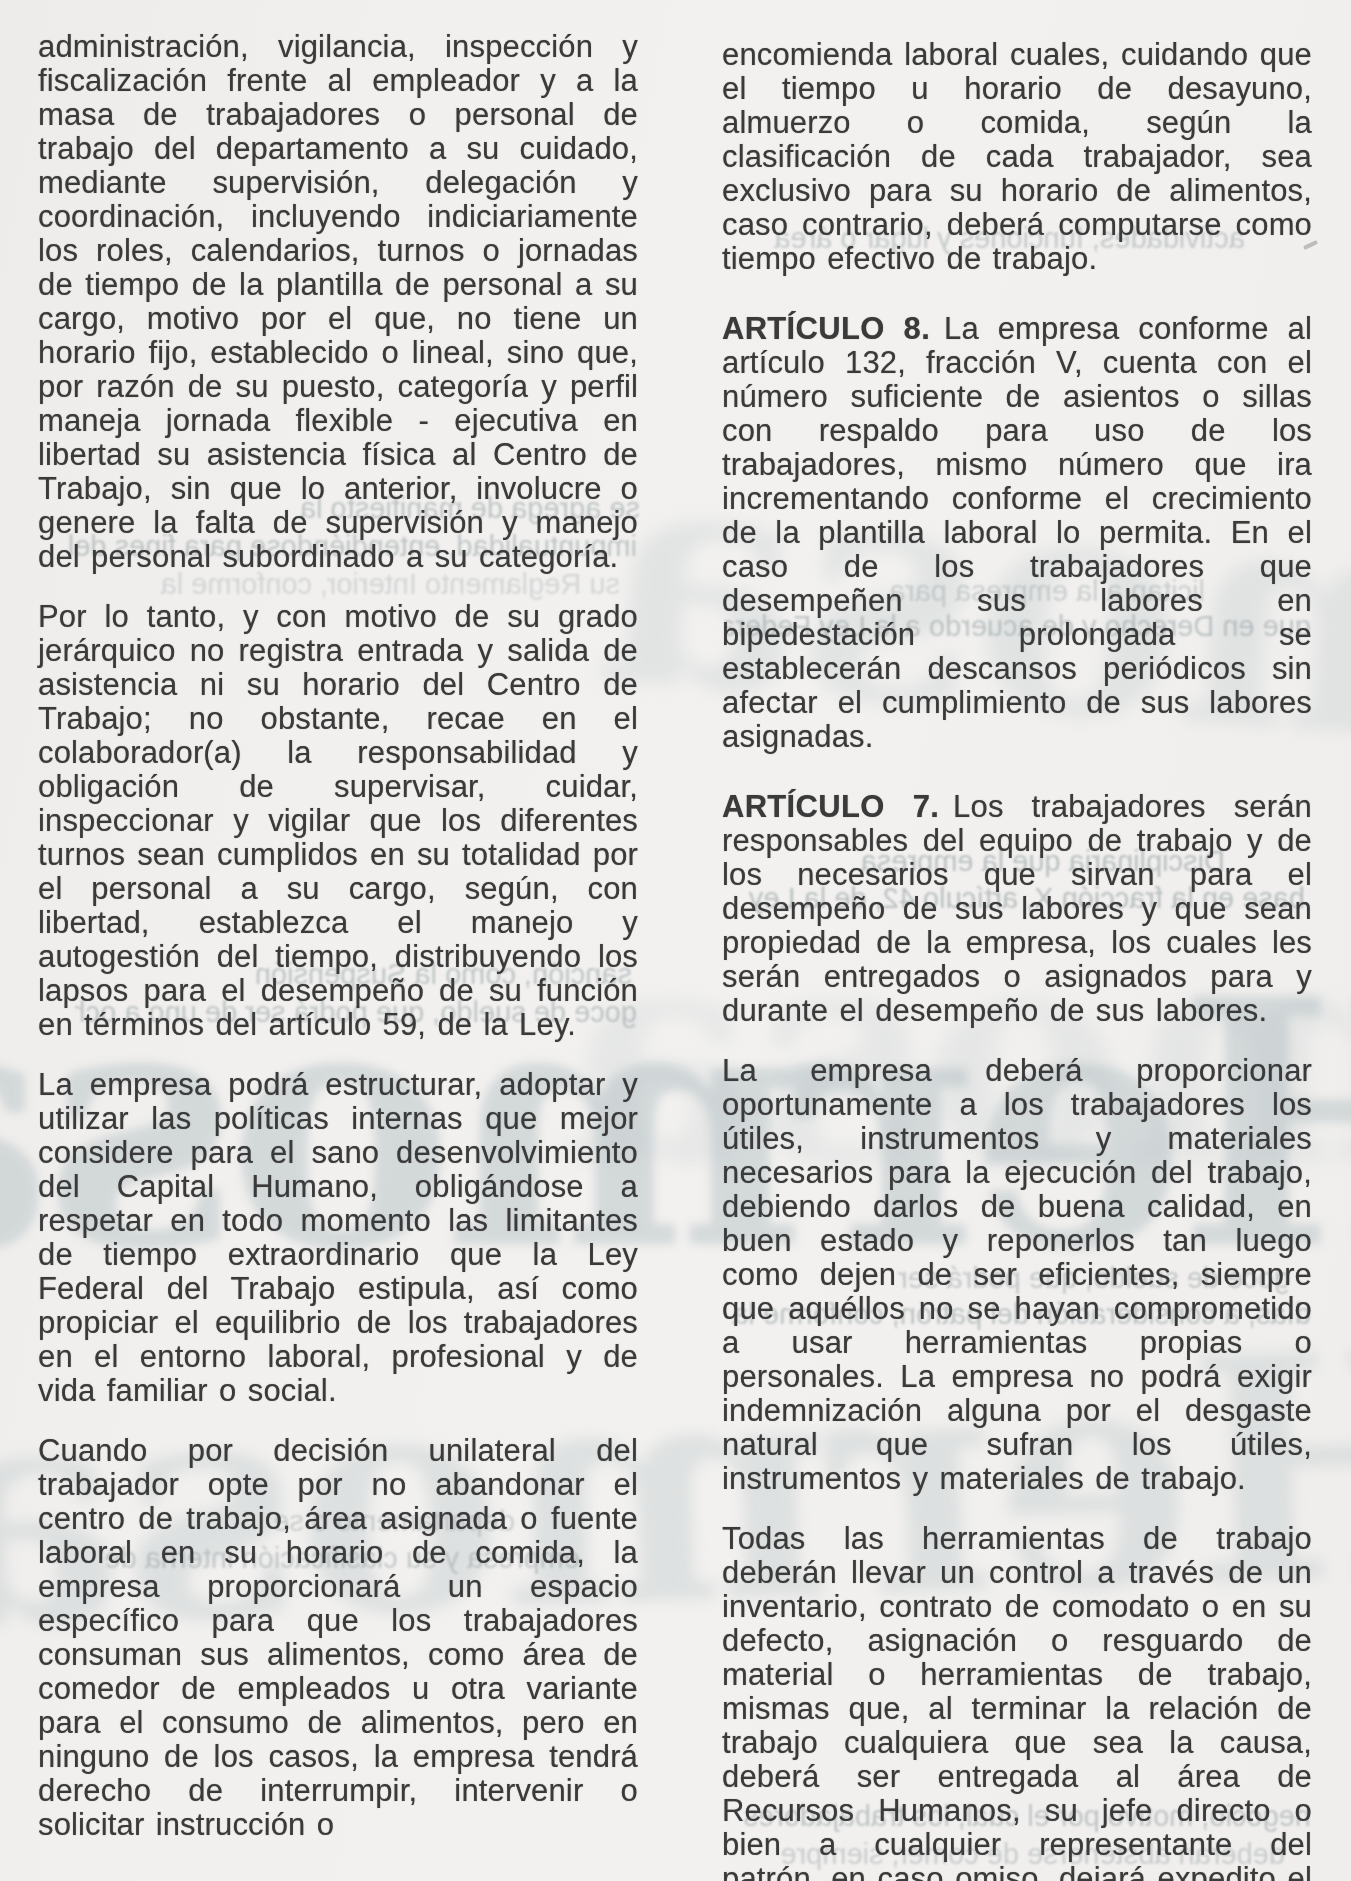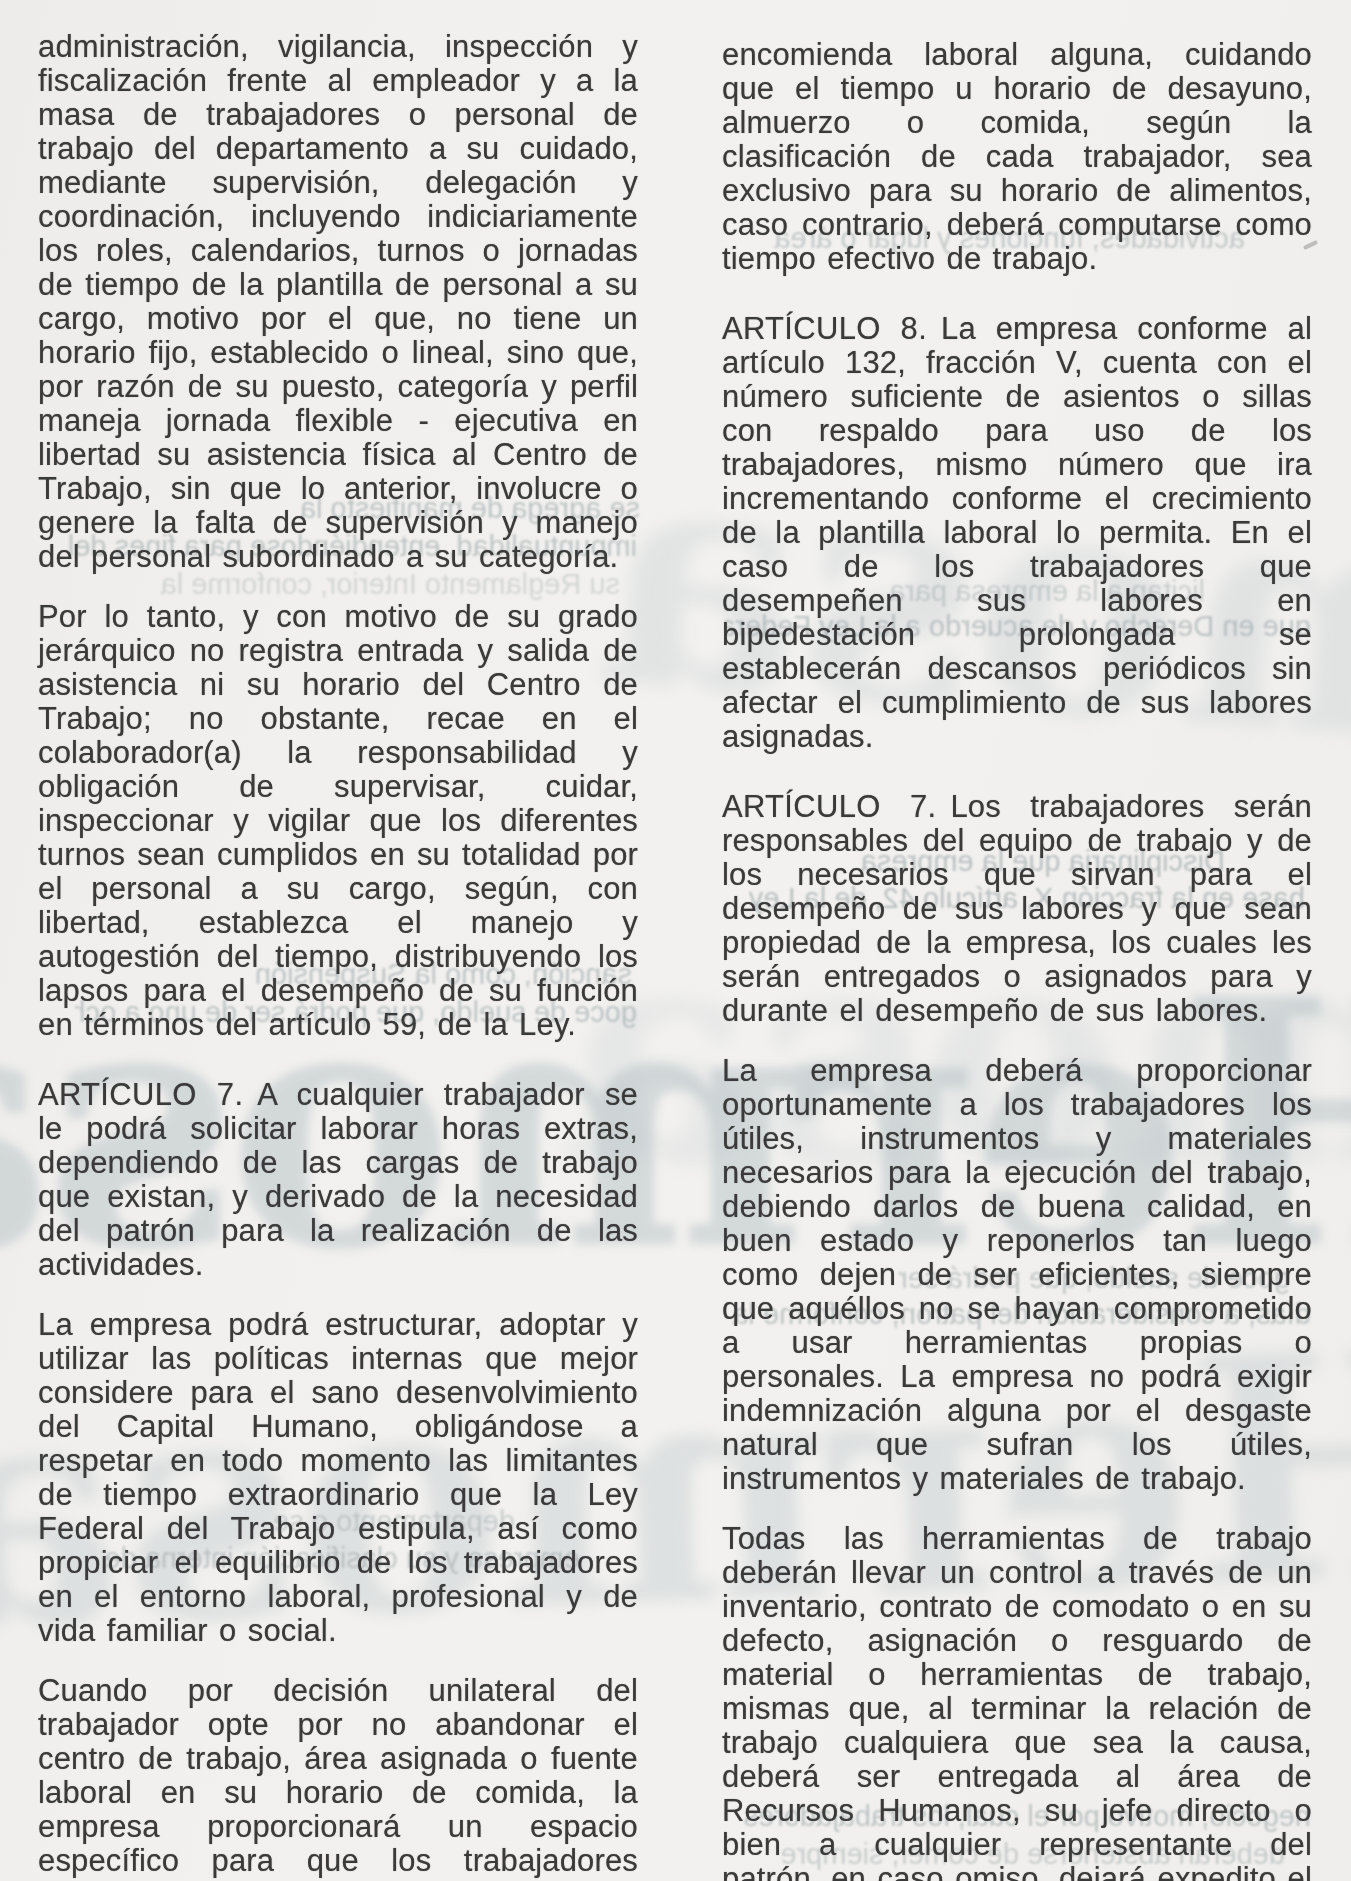--- a/index.html
+++ b/index.html
@@ -19,21 +19,21 @@
     text-align:justify;
     color:#3a3a3a;
     letter-spacing:.15px;word-spacing:2.5px;
     text-shadow:0 0 1px rgba(58,58,58,.55);
     z-index:3;
   }
   .col.left{left:38px;top:30px;width:600px;}
   .col.right{left:722px;top:38px;width:590px;}
   .col p{margin:0 0 26px 0;}
   .col p.art{margin-top:36px;}
-  .artlbl{font-weight:normal;letter-spacing:.3px;margin-right:.45em;}
+  .artlbl{font-weight:bold;letter-spacing:.3px;margin-right:.45em;}
   
   .ghost{
     position:absolute;
     font-size:29px;line-height:32px;
     color:#8e999e;
     transform:scaleX(-1);
     white-space:nowrap;overflow:hidden;
     filter:blur(1px);
     z-index:1;
   }
@@ -100,34 +100,31 @@
 
   <div class="speck"></div>
 
   <div class="col left">
     <p>
       <span>administración, vigilancia, inspección y fiscalización frente al empleador y a la masa de trabajadores o personal de trabajo del departamento a su cuidado, mediante supervisión, delegación y coordinación, incluyendo indiciariamente los roles, calendarios, turnos o jornadas de tiempo de la plantilla de personal a su cargo, motivo por el que, no tiene un horario fijo, establecido o lineal, sino que, por razón de su puesto, categoría y perfil maneja jornada flexible - ejecutiva en libertad su asistencia física al Centro de Trabajo, sin que lo anterior, involucre o genere la falta de supervisión y manejo del personal subordinado a su categoría.</span>
     </p>
     <p>
       <span>Por lo tanto, y con motivo de su grado jerárquico no registra entrada y salida de asistencia ni su horario del Centro de Trabajo; no obstante, recae en el colaborador(a) la responsabilidad y obligación de supervisar, cuidar, inspeccionar y vigilar que los diferentes turnos sean cumplidos en su totalidad por el personal a su cargo, según, con libertad, establezca el manejo y autogestión del tiempo, distribuyendo los lapsos para el desempeño de su función en términos del artículo 59, de la Ley.</span>
     </p>
-    <p class="art">
-      <strong class="artlbl">ARTÍCULO 7.</strong><span>A cualquier trabajador se le podrá solicitar laborar horas extras, dependiendo de las cargas de trabajo que existan, y derivado de la necesidad del patrón para la realización de las actividades.</span>
-    </p>
     <p>
       <span>La empresa podrá estructurar, adoptar y utilizar las políticas internas que mejor considere para el sano desenvolvimiento del Capital Humano, obligándose a respetar en todo momento las limitantes de tiempo extraordinario que la Ley Federal del Trabajo estipula, así como propiciar el equilibrio de los trabajadores en el entorno laboral, profesional y de vida familiar o social.</span>
     </p>
     <p>
       <span>Cuando por decisión unilateral del trabajador opte por no abandonar el centro de trabajo, área asignada o fuente laboral en su horario de comida, la empresa proporcionará un espacio específico para que los trabajadores consuman sus alimentos, como área de comedor de empleados u otra variante para el consumo de alimentos, pero en ninguno de los casos, la empresa tendrá derecho de interrumpir, intervenir o solicitar instrucción o</span>
     </p>
   </div>
 
   <div class="col right">
     <p>
-      <span>encomienda laboral alguna, cuidando que el tiempo u horario de desayuno, almuerzo o comida, según la clasificación de cada trabajador, sea exclusivo para su horario de alimentos, caso contrario, deberá computarse como tiempo efectivo de trabajo.</span>
+      <span>encomienda laboral cuales, cuidando que el tiempo u horario de desayuno, almuerzo o comida, según la clasificación de cada trabajador, sea exclusivo para su horario de alimentos, caso contrario, deberá computarse como tiempo efectivo de trabajo.</span>
     </p>
     <p class="art">
       <strong class="artlbl">ARTÍCULO 8.</strong><span>La empresa conforme al artículo 132, fracción V, cuenta con el número suficiente de asientos o sillas con respaldo para uso de los trabajadores, mismo número que ira incrementando conforme el crecimiento de la plantilla laboral lo permita. En el caso de los trabajadores que desempeñen sus labores en bipedestación prolongada se establecerán descansos periódicos sin afectar el cumplimiento de sus labores asignadas.</span>
     </p>
     <p class="art">
       <strong class="artlbl">ARTÍCULO 7.</strong><span>Los trabajadores serán responsables del equipo de trabajo y de los necesarios que sirvan para el desempeño de sus labores y que sean propiedad de la empresa, los cuales les serán entregados o asignados para y durante el desempeño de sus labores.</span>
     </p>
     <p>
       <span>La empresa deberá proporcionar oportunamente a los trabajadores los útiles, instrumentos y materiales necesarios para la ejecución del trabajo, debiendo darlos de buena calidad, en buen estado y reponerlos tan luego como dejen de ser eficientes, siempre que aquéllos no se hayan comprometido a usar herramientas propias o personales. La empresa no podrá exigir indemnización alguna por el desgaste natural que sufran los útiles, instrumentos y materiales de trabajo.</span>
     </p>

